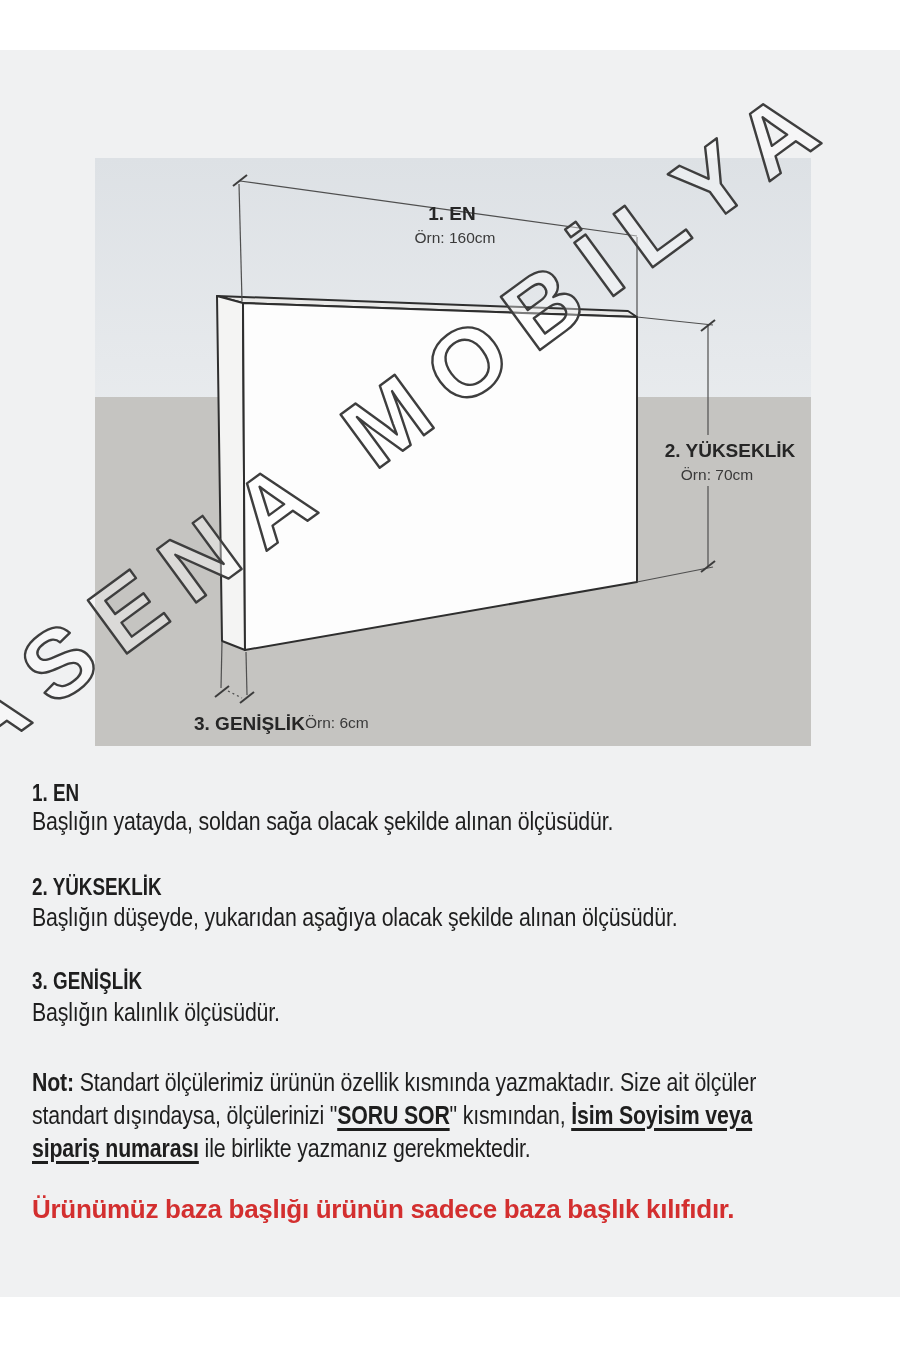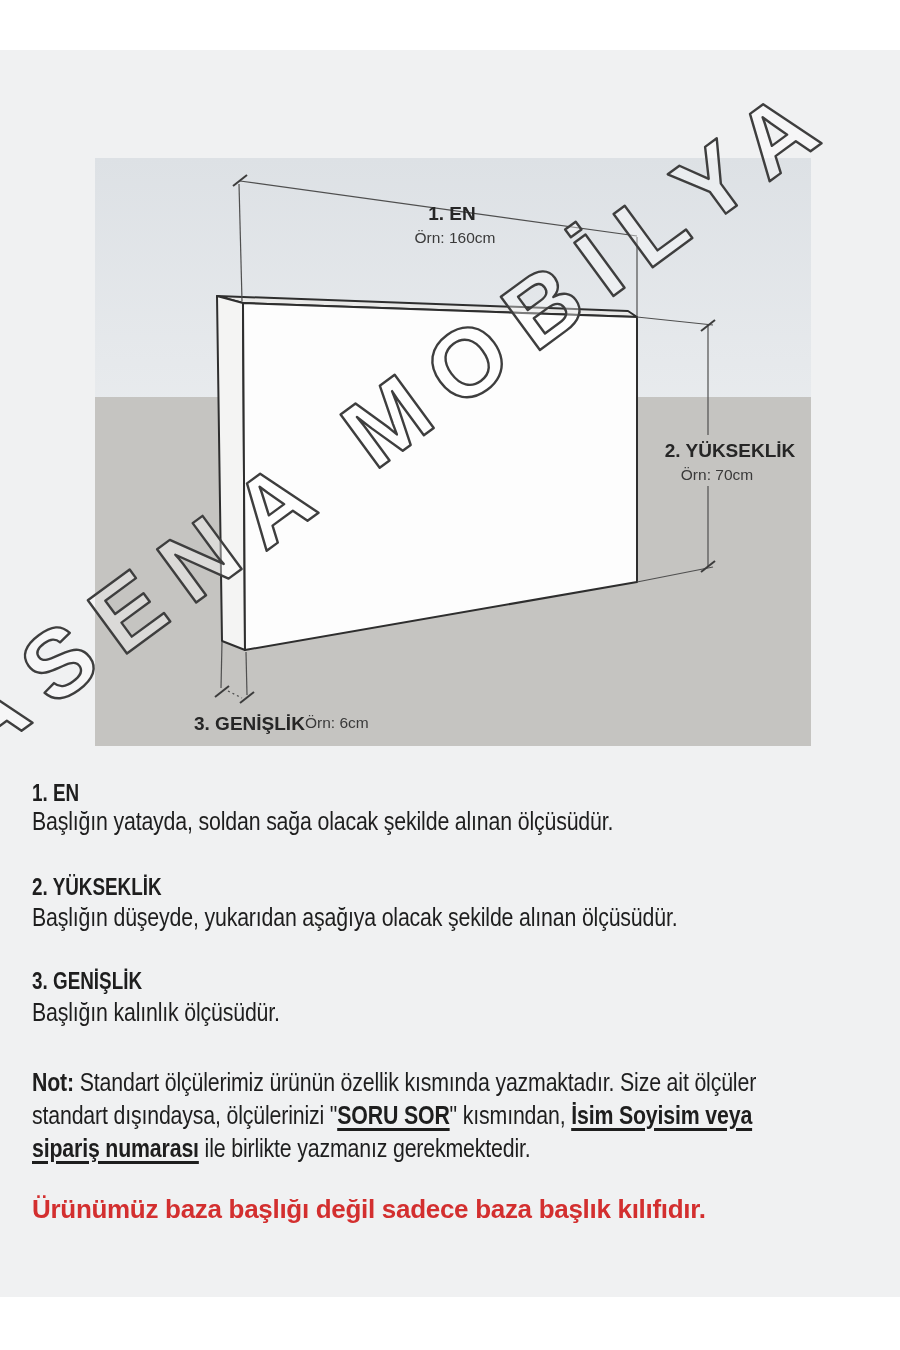--- a/index.html
+++ b/index.html
@@ -106,13 +106,13 @@
 
 <div class="txt sec-h squeeze" style="top:968px;">3. GENİŞLİK</div>
 <div class="txt sec-p squeeze" style="top:997px;">Başlığın kalınlık ölçüsüdür.</div>
 
 <div class="txt note squeeze" style="top:1066px;">
   <b>Not:</b><span> Standart ölçülerimiz ürünün özellik kısmında yazmaktadır. Size ait ölçüler</span><br>
   <span>standart dışındaysa, ölçülerinizi "</span><b class="u">SORU SOR</b><span>" kısmından, </span><b class="u">İsim Soyisim veya</b><br>
   <b class="u">sipariş numarası</b><span> ile birlikte yazmanız gerekmektedir.</span>
 </div>
 
-<div class="txt warning" style="top:1194px;">Ürünümüz baza başlığı değil sadece baza başlık kılıfıdır.</div>
+<div class="txt warning" style="top:1194px;">Ürünümüz baza başlığı ürünün sadece baza başlık kılıfıdır.</div>
 
 </body></html>

